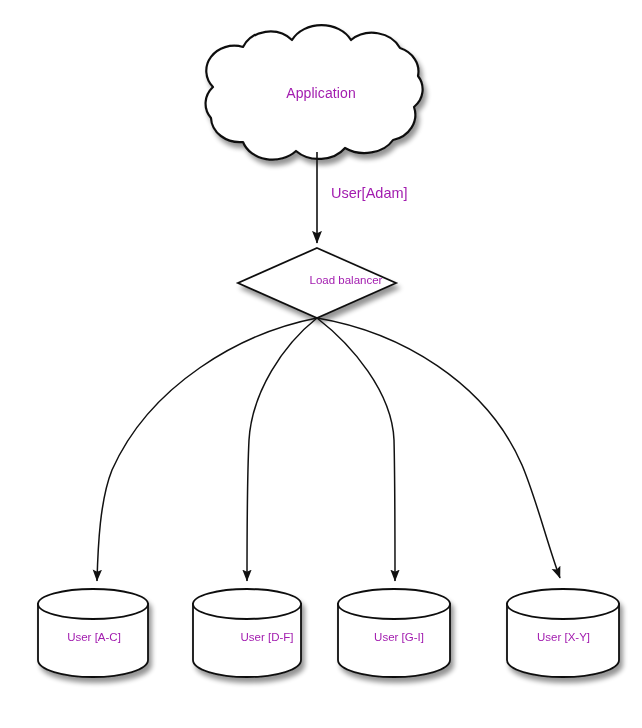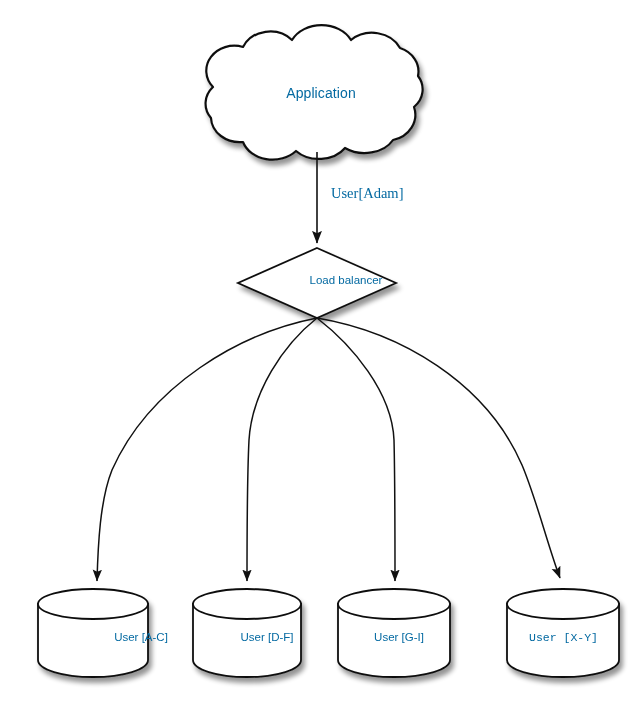--- a/index.html
+++ b/index.html
@@ -22,55 +22,54 @@
   svg.canvas {
     position: absolute;
     left: 0;
     top: 0;
     width: 642px;
     height: 728px;
     display: block;
   }
   .node-label {
     position: absolute;
-    color: #0369a1;
+    color: #a21caf;
     white-space: nowrap;
     text-align: center;
     user-select: none;
   }
   .lbl-cloud {
     font-size: 14px;
     left: 0;
     top: 85px;
     width: 642px;
     letter-spacing: 0.1px;
   }
   .lbl-edge {
     font-size: 14.5px;
     left: 331px;
     top: 185px;
     text-align: left;
-    font-family: Liberation Serif, serif;
   }
   .lbl-diamond {
     font-size: 11.5px;
     left: 0;
     top: 274px;
     width: 642px;
     padding-left: 25px;
   }
   .lbl-db {
     font-size: 11.5px;
     top: 631px;
     text-align: center;
   }
-  .db1 { left: 38px;  width: 112px; padding-left: 47px; }
+  .db1 { left: 38px;  width: 112px; }
   .db2 { left: 193px; width: 110px; margin-left: 19px; }
   .db3 { left: 337px; width: 124px; }
-  .db4 { left: 506px; width: 115px; font-family: Liberation Mono, monospace; }
+  .db4 { left: 506px; width: 115px; }
 </style>
 </head>
 <body>
 
 <div id="diagram-root">
 
   <svg class="canvas" viewBox="0 0 642 728" xmlns="http://www.w3.org/2000/svg">
     <defs>
       <marker id="arrowhead" markerWidth="9" markerHeight="9" refX="7.6" refY="3.1" orient="auto" markerUnits="strokeWidth">
         <path d="M0,0 L8,3.1 L0,6.2 L1.5,3.1 Z" fill="#111111"></path>

